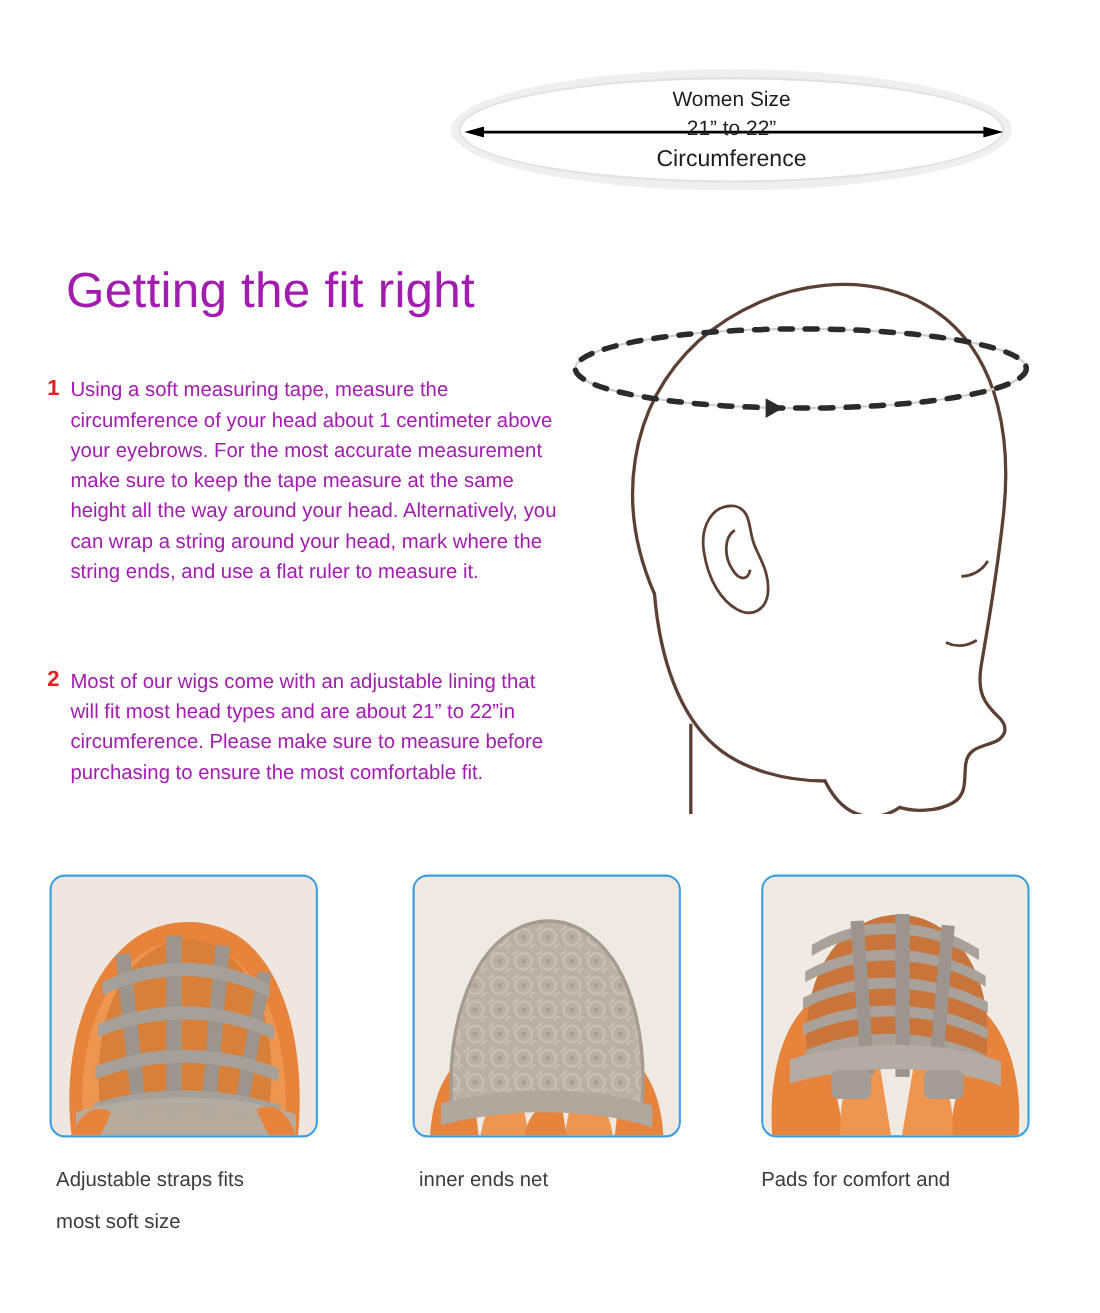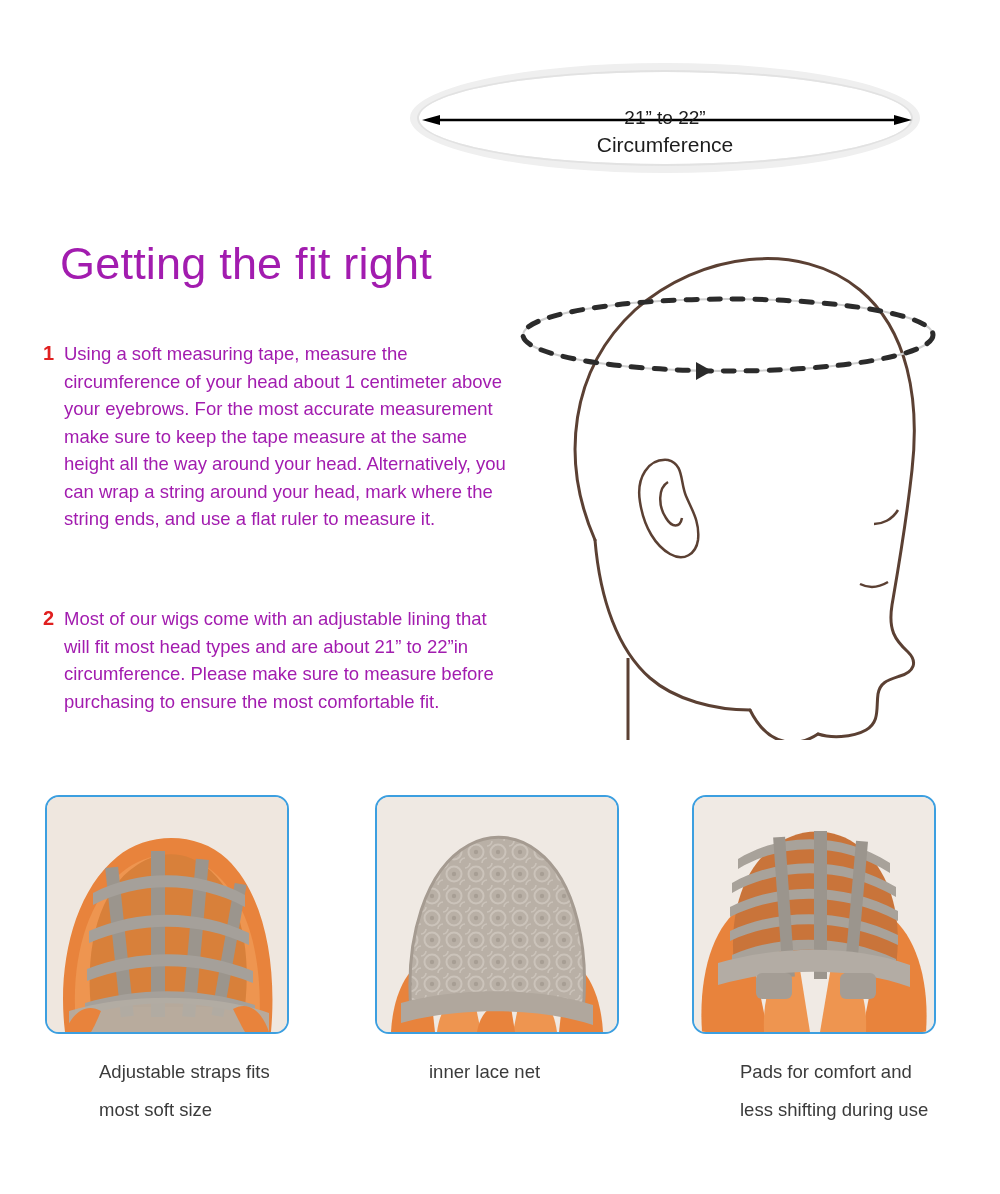--- a/index.html
+++ b/index.html
@@ -131,40 +131,40 @@
     position: relative;
     background: #f3eee9;
   }
   .card-caption {
     margin-top: 19px;
     font-size: 18.5px;
     line-height: 38px;
     color: #3b3b3b;
     text-align: left;
     padding-left: 6px;
-    margin-left: 48px;
   }
   .card.c3 .card-caption { padding-left: 0; }
 
   
   .wig-svg { display: block; width: 100%; height: 100%; }
 </style>
 </head>
 <body>
 
 <div class="band-wrap">
   <div class="band-ellipse-outer"></div>
   <div class="band-ellipse-inner"></div>
 
   <svg class="band-arrow" viewBox="0 0 490 12" preserveAspectRatio="none">
     <line x1="14" y1="6" x2="476" y2="6" stroke="#000000" stroke-width="3"></line>
     <polygon points="0,6 18,0 18,12" fill="#000000"></polygon>
     <polygon points="490,6 472,0 472,12" fill="#000000"></polygon>
   </svg>
 
+  <div class="band-text l1">Women Size</div>
   <div class="band-text l2">21” to 22”</div>
   <div class="band-text l3">Circumference</div>
 </div>
 
 <h1 class="headline">Getting the fit right</h1>
 
 <div class="step step-1">
   <div class="step-num">1</div>
   <div class="step-body">Using a soft measuring tape, measure the circumference of your head about 1 centimeter above your eyebrows. For the most accurate measurement make sure to keep the tape measure at the same height all the way around your head. Alternatively, you can wrap a string around your head, mark where the string ends, and use a flat ruler to measure it.</div>
 </div>
@@ -262,21 +262,21 @@
         <path d="M100,235 C104,212 118,204 134,210 L138,235 Z" fill="#e8833c"></path>
 
         <path d="M34,214 C28,142 48,72 92,48 C114,36 140,38 160,54 C200,84 212,154 206,214 Z" fill="url(#lacePat)"></path>
 
         <path d="M34,214 C28,142 48,72 92,48 C114,36 140,38 160,54 C200,84 212,154 206,214" fill="none" stroke="#a59b91" stroke-width="3"></path>
 
         <path d="M24,206 C80,190 162,190 216,208 L216,228 C162,210 80,210 24,226 Z" fill="#b0a79d"></path>
       </svg>
     </div>
     <div class="card-caption">
-      <div>inner lace net</div>
+      <div>inner ends net</div>
     </div>
   </div>
 
   <div class="card c3">
     <div class="card-frame">
       <svg class="wig-svg" viewBox="0 0 240 235" preserveAspectRatio="xMidYMid slice">
         <rect x="0" y="0" width="240" height="235" fill="#f0eae4"></rect>
 
         <path d="M8,235 C4,176 20,128 48,110 L74,235 Z" fill="#e8833c"></path>
         <path d="M232,235 C236,180 220,134 192,116 L168,235 Z" fill="#e8833c"></path>
@@ -300,17 +300,16 @@
         </g>
 
         <path d="M24,166 C84,148 162,148 216,168 L216,190 C162,170 84,170 24,188 Z" fill="#b3aca4"></path>
 
         <rect x="62" y="176" width="36" height="26" rx="6" fill="#a49d95"></rect>
         <rect x="146" y="176" width="36" height="26" rx="6" fill="#a49d95"></rect>
       </svg>
     </div>
     <div class="card-caption">
       <div>Pads for comfort and</div>
-      <div>less shifting during use</div>
     </div>
   </div>
 
 </div>
 
 </body></html>

